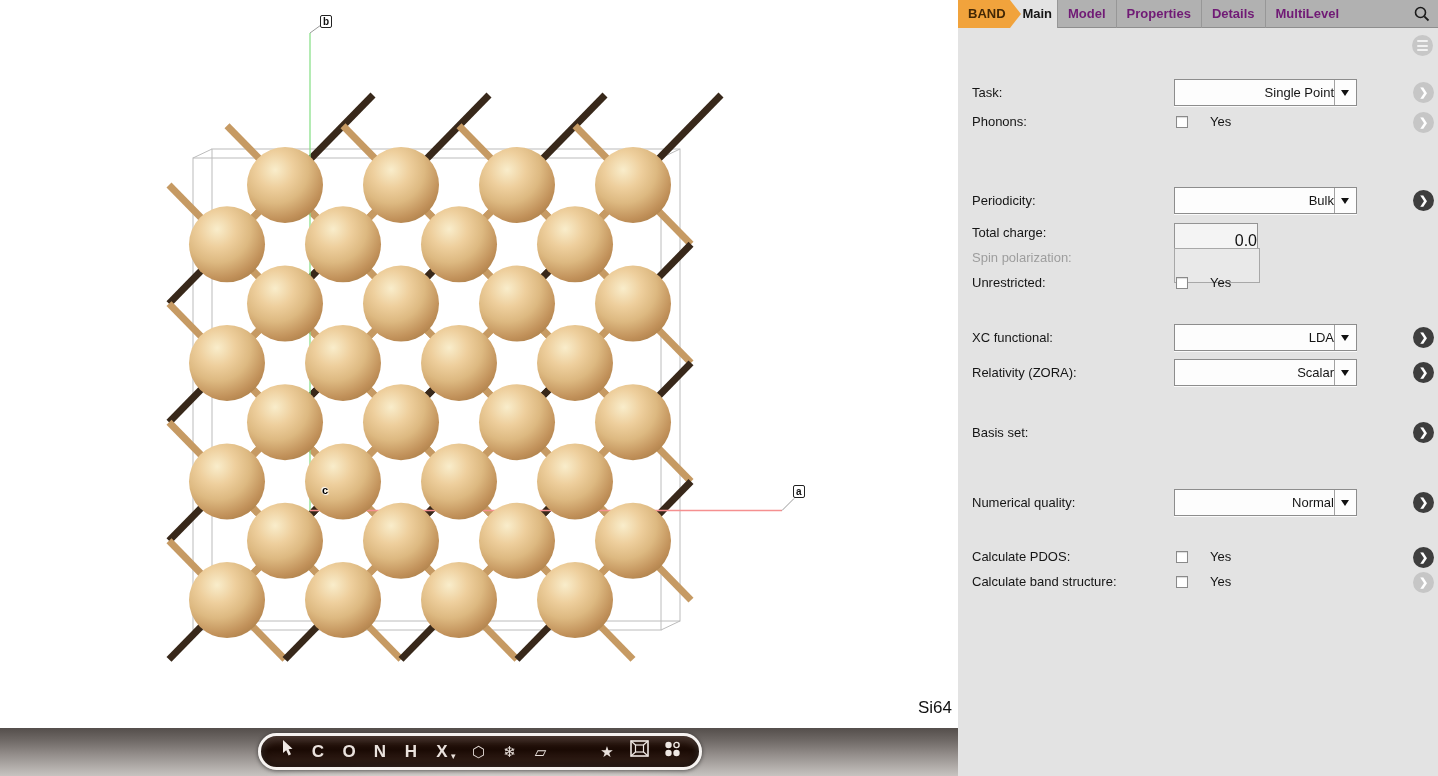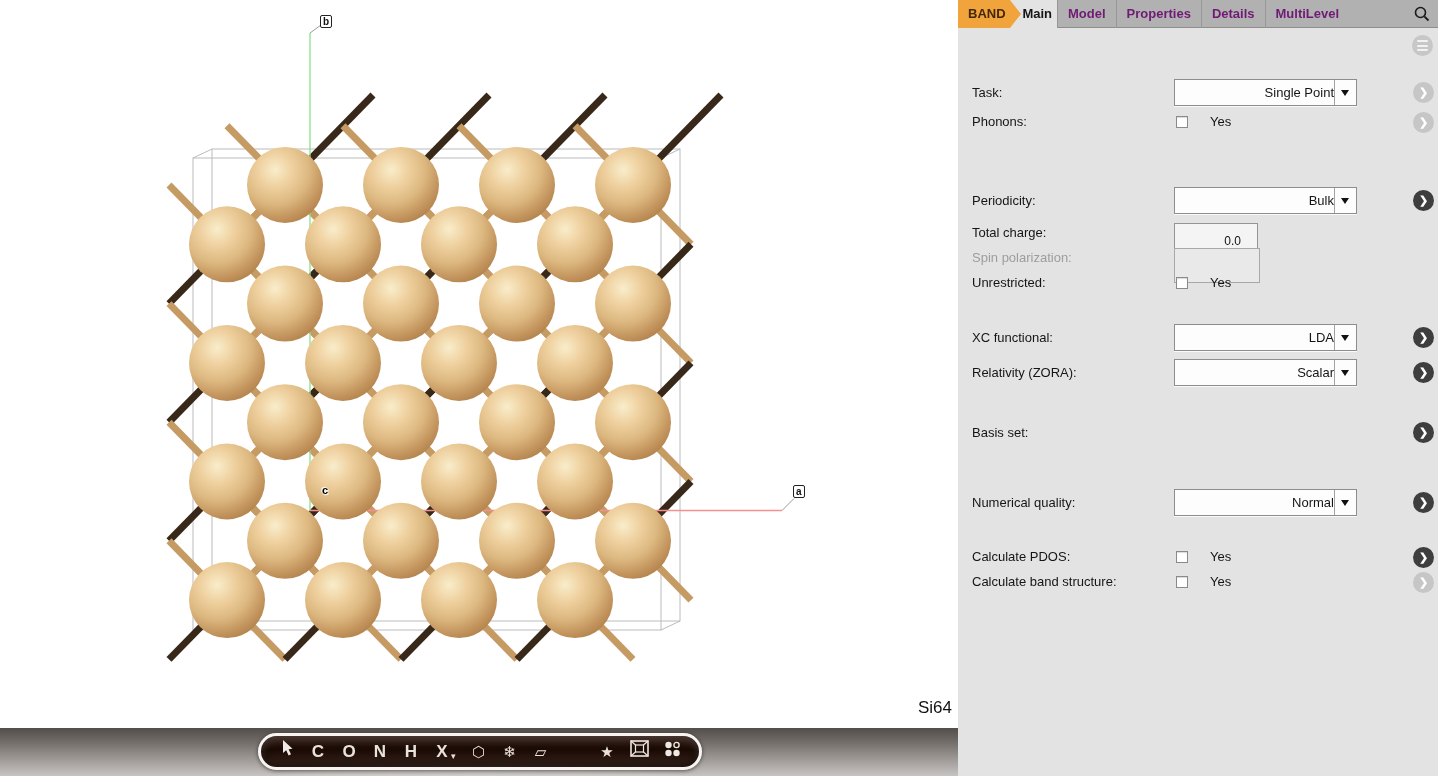--- a/index.html
+++ b/index.html
@@ -55,21 +55,21 @@
   .row { position:absolute; left:0; width:480px; }
 
   .dropdown { position:absolute; left:216px; width:183px; height:27px; background:#fdfdfd;
       border:1px solid #8d8d8d; box-shadow:0 1px 0 rgba(255,255,255,.8); display:flex; }
   .dd-val { flex:1; line-height:25px; padding-left:10px; overflow:hidden;text-align:right; }
   .dd-btn { width:22px; border-left:1px solid #a2a2a2; position:relative; }
   .dd-btn i { position:absolute; left:6px; top:10px; width:0; height:0;
       border:4px solid transparent; border-top:6px solid #111; }
 
   .tinput { position:absolute; left:216px; width:84px; height:35px; background:#f4f4f4;
-      border:1px solid #949494; font-size:12px; text-align:right; padding-right:16px;
+      border:1px solid #949494; font-size:16px; text-align:right; padding-right:0;
       font-family:"Liberation Sans", sans-serif; color:#111; }
   .tinput.dis { width:86px; background:#e9e9e9; border-color:#a8a8a8; }
 
   .cbwrap { position:absolute; left:218px; display:flex; align-items:center; gap:22px; }
   .cb { width:12px; height:12px; background:#fff; border:1px solid #8a8a8a;
         box-shadow:inset 0 1px 1px rgba(0,0,0,.15); }
   .cbl { line-height:16px; }
 
   .chev { position:absolute; left:455px; width:21px; height:21px; border-radius:50%;
       text-align:center; font-size:11px; font-weight:bold; color:#fff; line-height:21px; }

